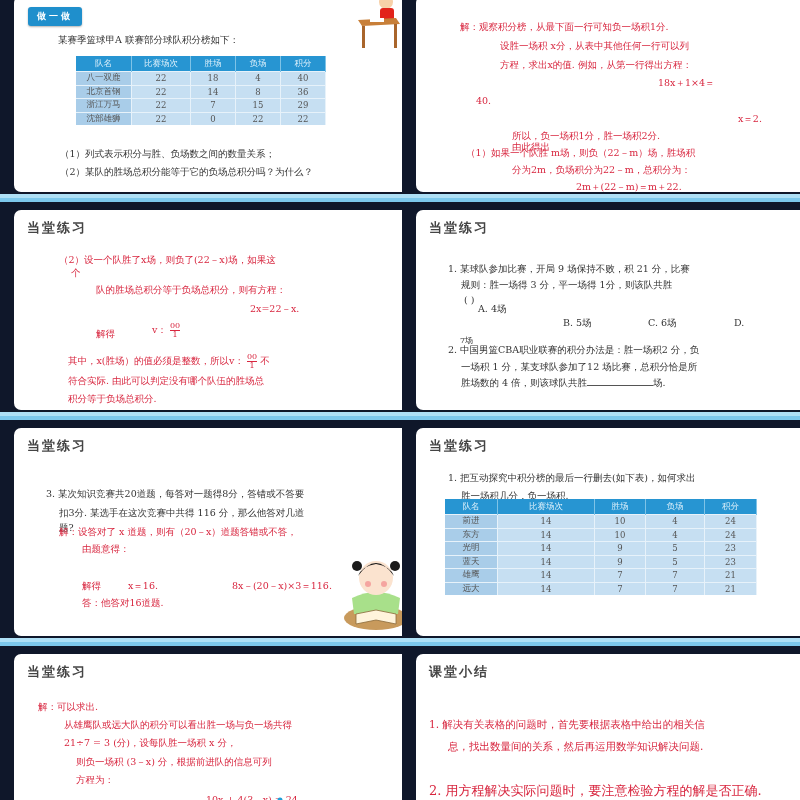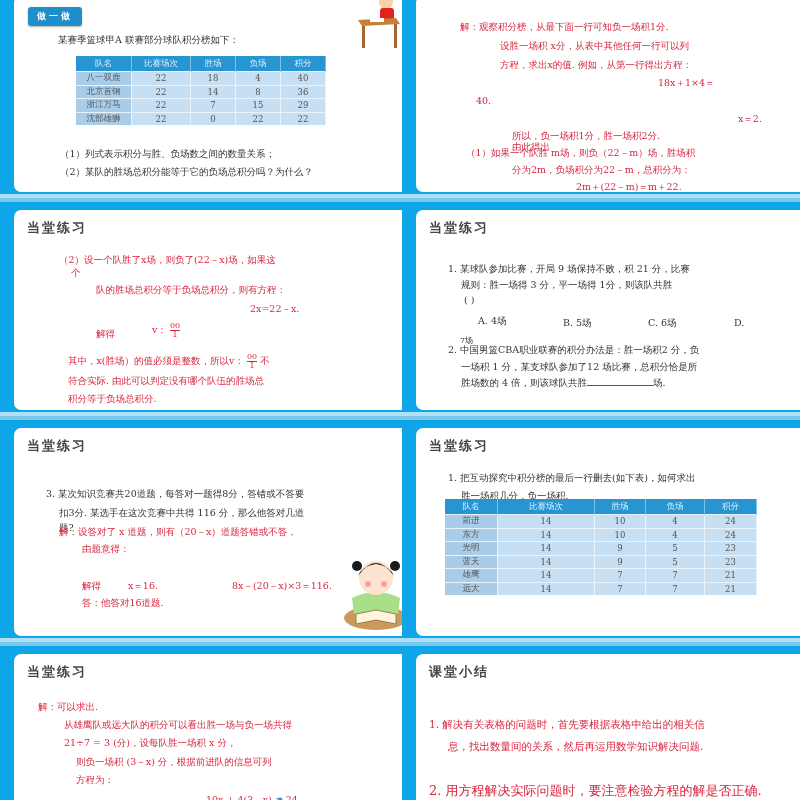--- a/index.html
+++ b/index.html
@@ -1,18 +1,18 @@
 <!DOCTYPE html>
 <html><head>
 <meta charset="utf-8">
 <style>
   html, body { margin:0; padding:0; }
   body { width:800px; height:800px; overflow:hidden; background:#7cc8ec; position:relative;
          font-family: "DejaVu Serif", "Liberation Serif", serif; }
-  .slide { position:absolute; width:424px; height:198px; background:#0ea5e9;
+  .slide { position:absolute; width:424px; height:198px; background:#0f172a;
            box-sizing:border-box; overflow:hidden; }
   .slide .card { position:absolute; left:14px; top:8px; right:14px; bottom:6px;
            background:#fff; border-radius:7px; overflow:hidden; }
   .slide .strip { position:absolute; left:0; right:0; bottom:0; height:4px; background:#aee0f6; }
   .stitle { position:absolute; left:13px; top:9px; font-size:13px; color:#444; font-weight:bold; letter-spacing:2px;
             font-family:"DejaVu Sans", sans-serif; }
   .t { position:absolute; font-size:9.5px; line-height:13px; white-space:nowrap; }
   .red { color:#d8263f; }
   .blk { color:#333; }
   .badge { position:absolute; left:14px; top:7px; background:#1f8fcc; color:#fff; font-size:9px;
@@ -129,21 +129,21 @@
   </div>
   <div class="strip"></div>
 </div>
 
 <div class="slide" style="left:402px;top:202px;height:214px;">
   <div class="card">
     <div class="stitle">当堂练习</div>
     <div class="t blk" style="left:32px;top:52px;">1.  某球队参加比赛，开局 9 场保持不败，积 21 分，比赛</div>
     <div class="t blk" style="left:45px;top:68px;">规则：胜一场得 3 分，平一场得 1分，则该队共胜</div>
     <div class="t blk" style="left:48px;top:83px;">(              )</div>
-    <div class="t blk" style="left:62px;top:104px;">A.  4场</div>
+    <div class="t blk" style="left:62px;top:92px;">A.  4场</div>
     <div class="t blk" style="left:147px;top:106px;">B.  5场</div>
     <div class="t blk" style="left:232px;top:106px;">C.  6场</div>
     <div class="t blk" style="left:318px;top:106px;">D.</div>
     <div class="t blk" style="left:44px;top:124px;font-size:8px;">7场</div>
     <div class="t blk" style="left:32px;top:133px;">2. 中国男篮CBA职业联赛的积分办法是：胜一场积2 分，负</div>
     <div class="t blk" style="left:45px;top:150px;">一场积 1 分，某支球队参加了12 场比赛，总积分恰是所</div>
     <div class="t blk" style="left:45px;top:166px;">
       <span>胜场数的 4 倍，则该球队共胜</span><span class="uline"></span><span>场.</span>
     </div>
   </div>

